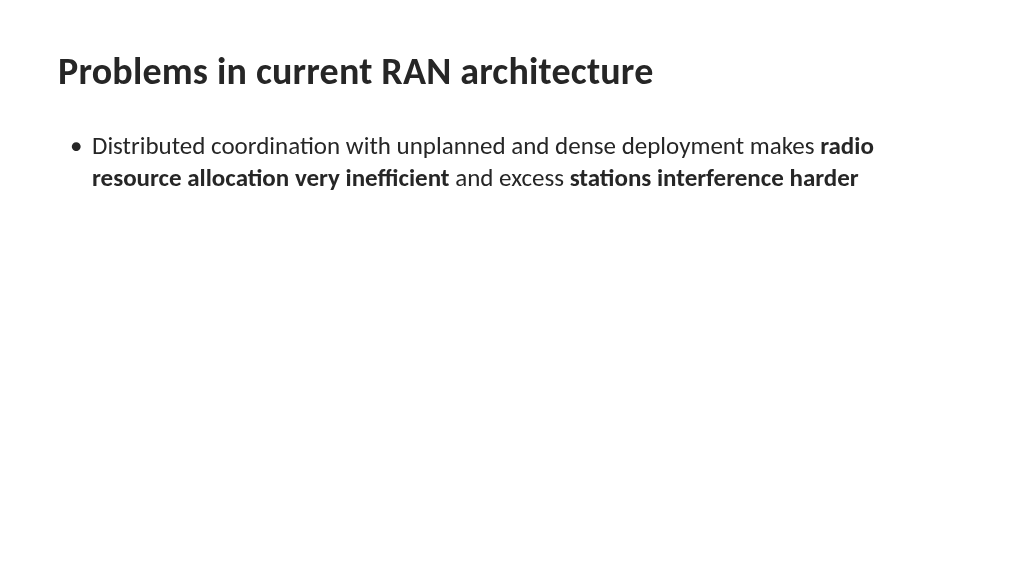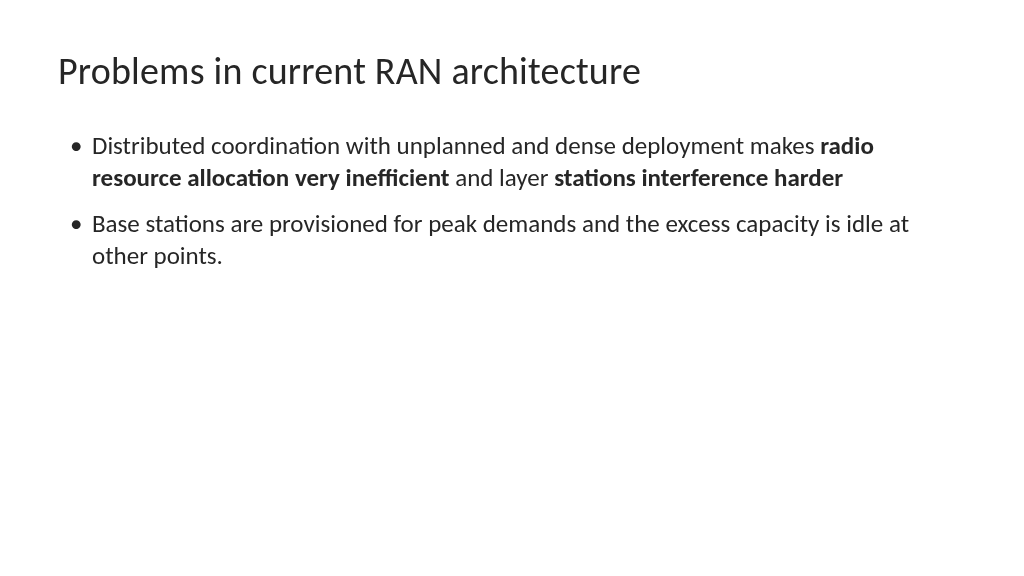--- a/index.html
+++ b/index.html
@@ -11,21 +11,21 @@
       width: 1024px;
       height: 576px;
       background: #ffffff;
       font-family: Calibri, "Segoe UI", Arial, sans-serif;
       color: #222222;
       padding: 48px 58px 0 58px;
       overflow: hidden;
     }
     .title {
       font-size: 38px;
-      font-weight: 400;
+      font-weight: 700;
       color: #262626;
       margin-bottom: 36px;
       letter-spacing: 0.2px;
     }
     ul.bullets {
       list-style: none;
       padding-left: 12px;
     }
     ul.bullets li {
       position: relative;
@@ -46,15 +46,14 @@
     .bold {
       font-weight: 700;
     }
   </style>
 </head>
 <body>
 
 <h1 class="title">Problems in current RAN architecture</h1>
 
 <ul class="bullets">
-  <li><span>Distributed coordination with unplanned and dense deployment makes </span><span class="bold">radio resource allocation very inefficient </span><span>and layer </span><span class="bold">stations interference harder</span></li>
-  <li><span>Base stations are provisioned for peak demands and the excess capacity is idle at other points.</span></li>
+  <li><span>Distributed coordination with unplanned and dense deployment makes </span><span class="bold">radio resource allocation very inefficient </span><span>and excess </span><span class="bold">stations interference harder</span></li>
 </ul>
 
 </body></html>

